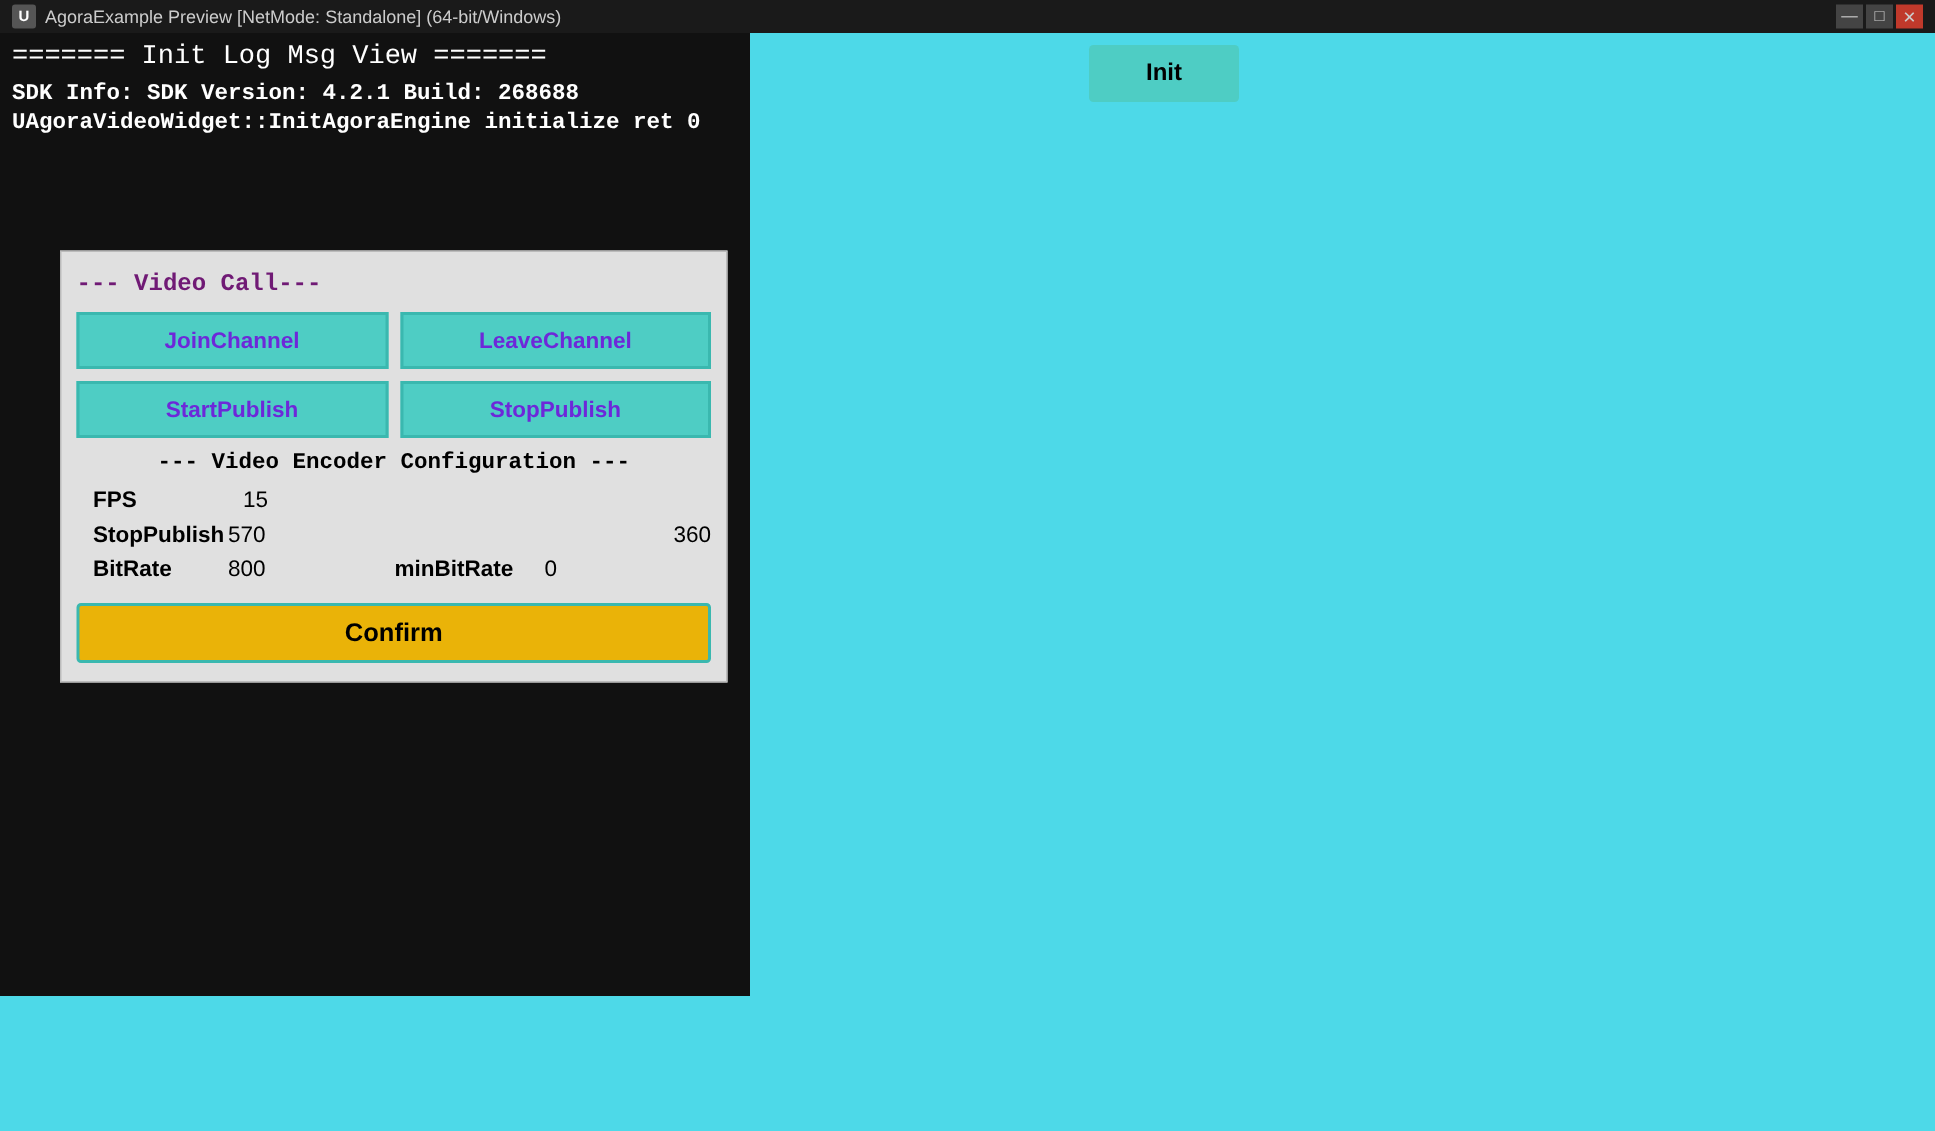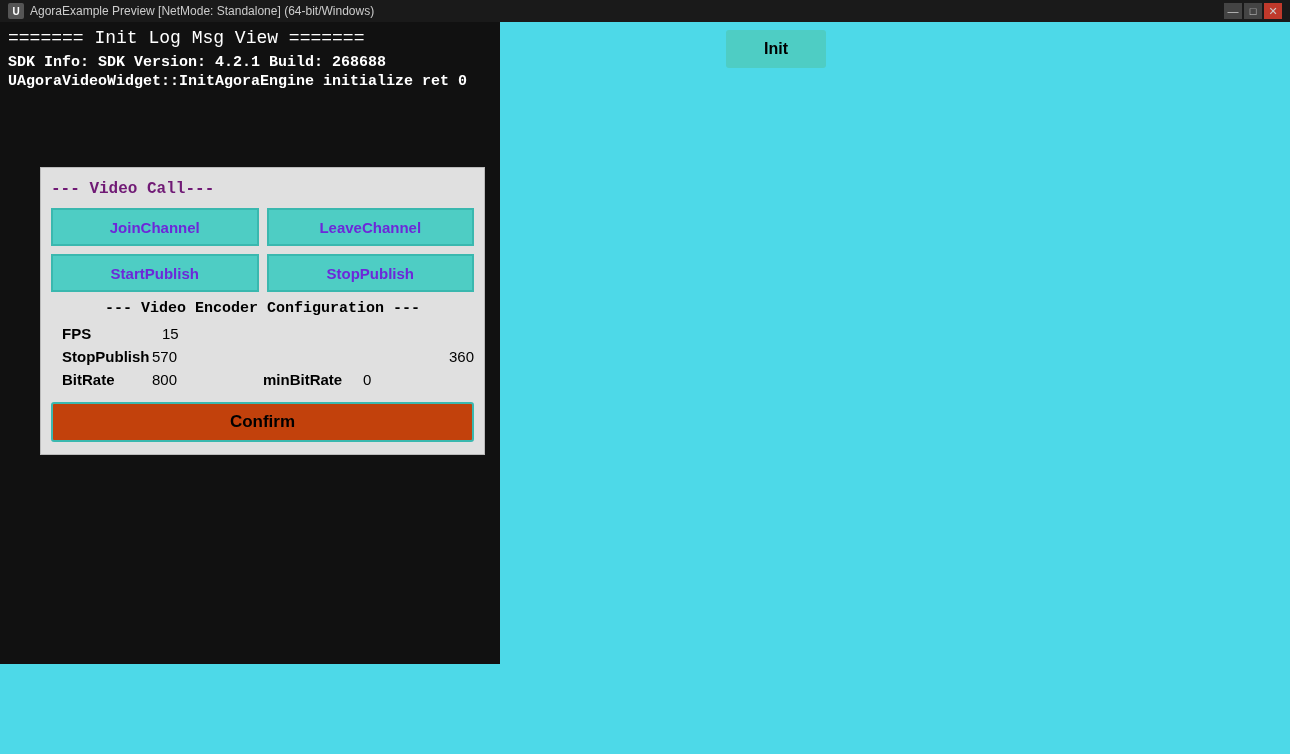--- a/index.html
+++ b/index.html
@@ -185,21 +185,21 @@
     }
 
     .config-value2 {
       flex: 1;
       text-align: left;
     }
 
     #confirm-btn {
       width: 100%;
       height: 40px;
-      background: #c2410c;
+      background: #eab308;
       border: 2px solid #3ab8af;
       border-radius: 3px;
       font-size: 17px;
       font-weight: bold;
       color: #000;
       cursor: pointer;
       font-family: Arial, sans-serif;
       margin-top: 8px;
     }
 

